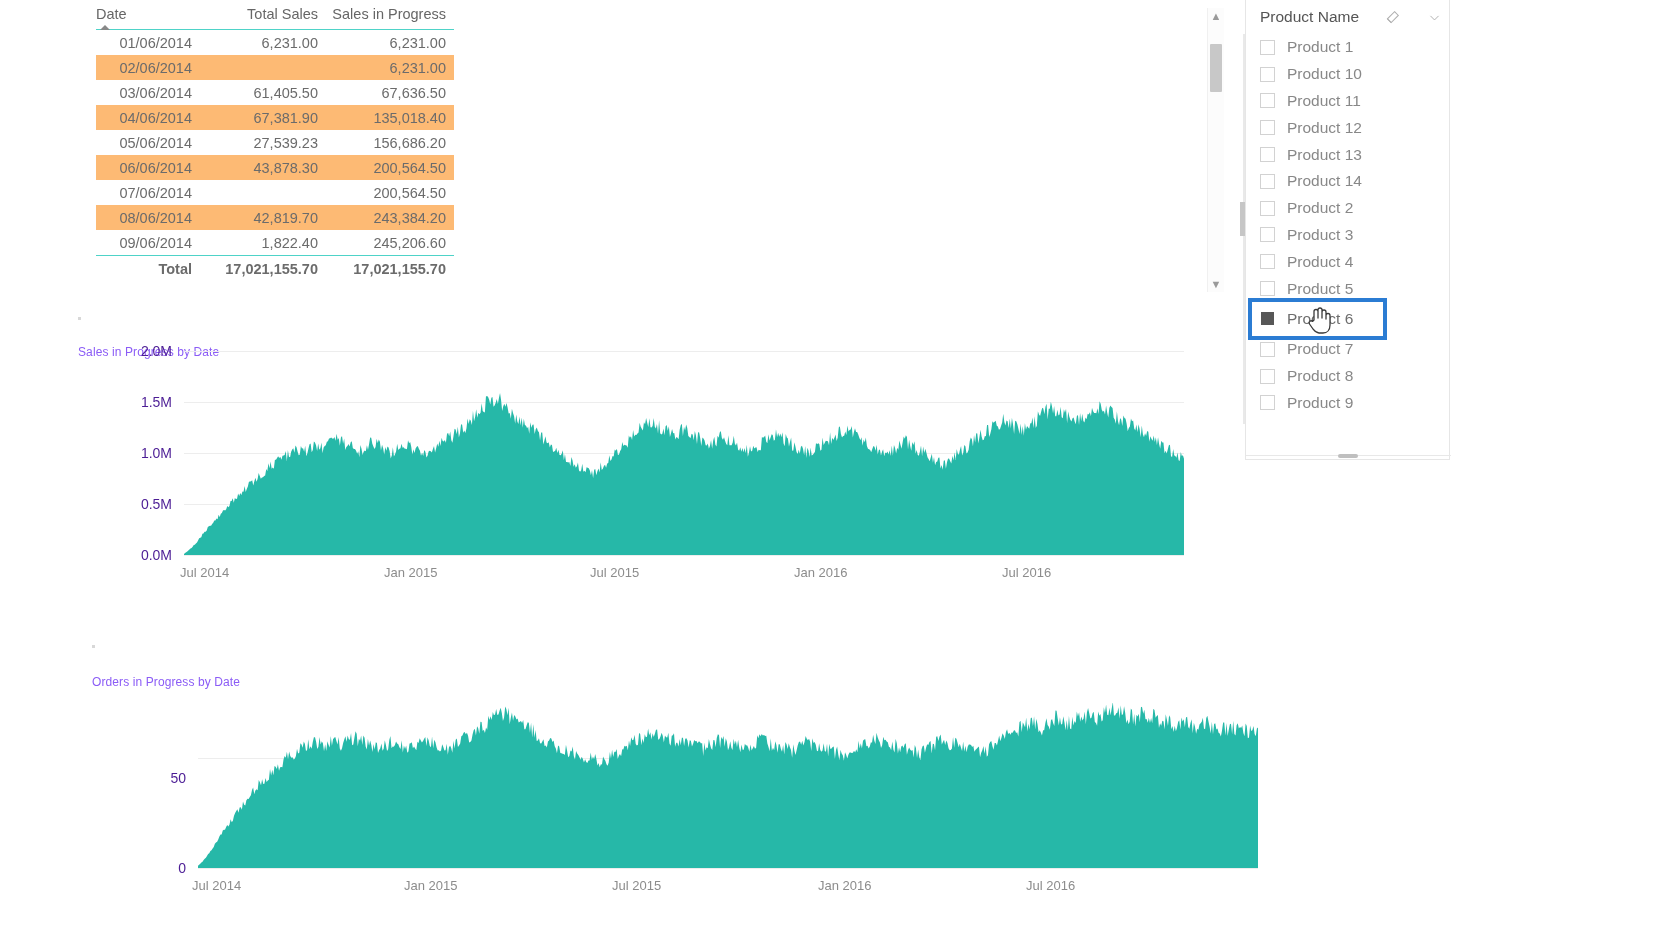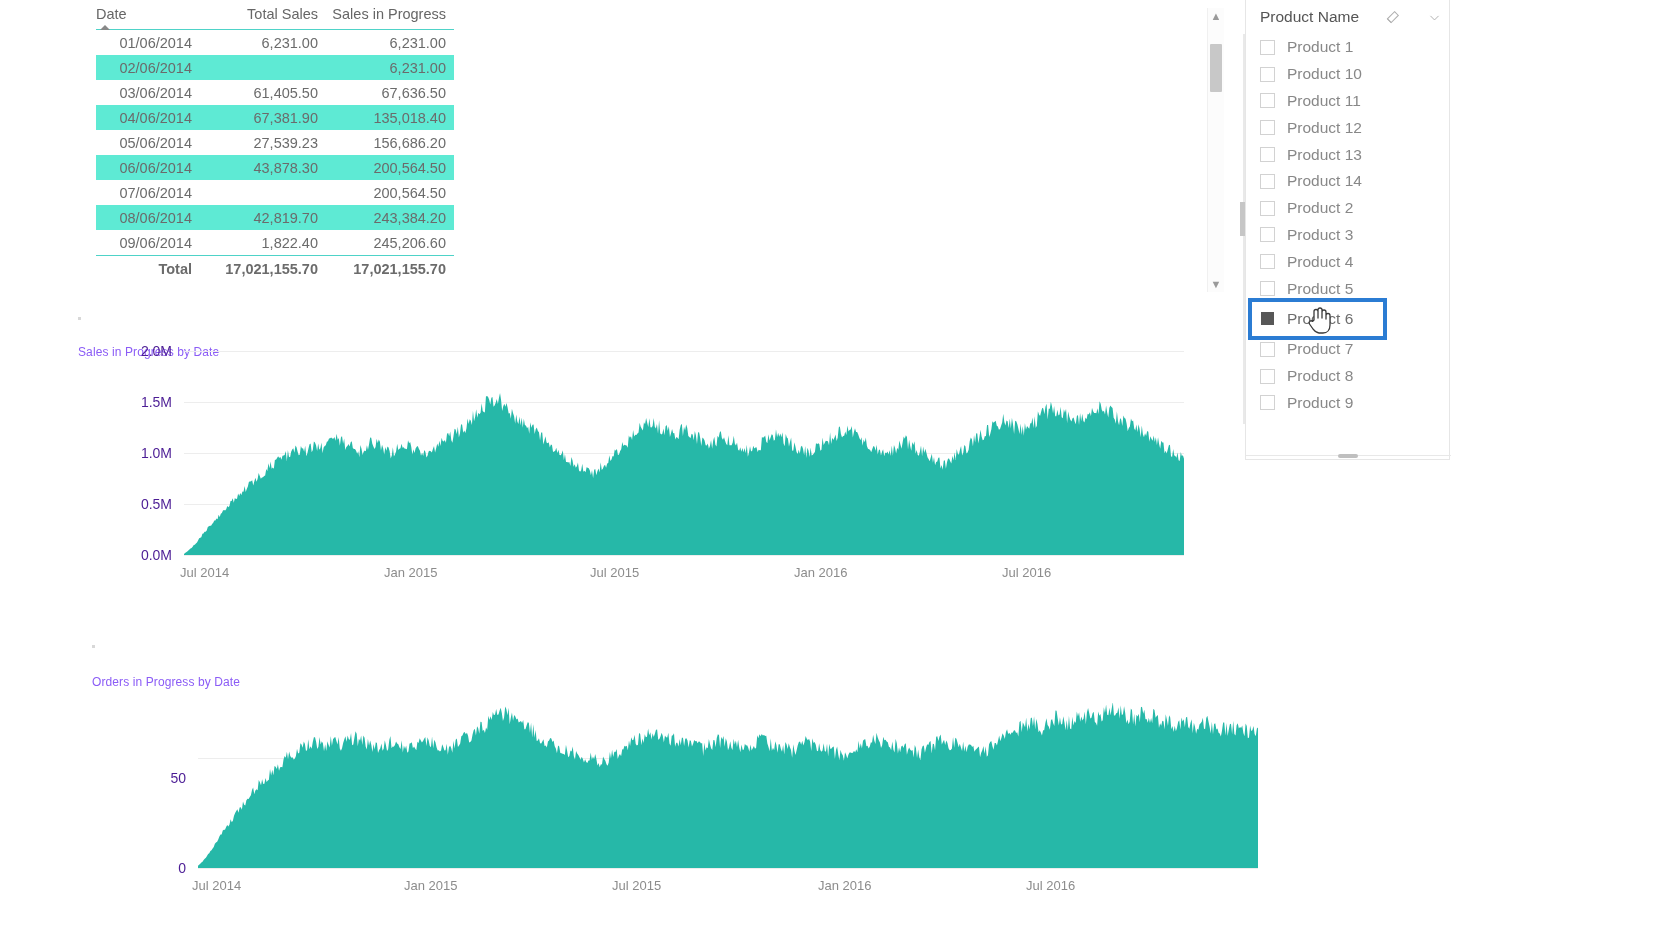--- a/index.html
+++ b/index.html
@@ -41,21 +41,21 @@
     border-bottom:5px solid #888;
   }
   table.data-table td{
     font-size:14.5px;
     color:#6b6b6b;
     padding:4.5px 8px 4.5px 0;
     white-space:nowrap;
   }
   td.c-date{text-align:right;padding-left:4px;}
   td.c-num{text-align:right;}
-  tbody tr.alt{background:#5eead4;}
+  tbody tr.alt{background:#fdba74;}
   tfoot tr{border-top:1.6px solid #4ed3c8;}
   tfoot td{
     font-weight:bold;color:#555;font-size:14.5px;padding-top:7px;
   }
 
   
   #table-scrollbar{
     position:absolute;left:1207px;top:8px;width:16px;height:284px;
     background:#fcfcfc;border-left:1px solid #f0f0f0;
   }

